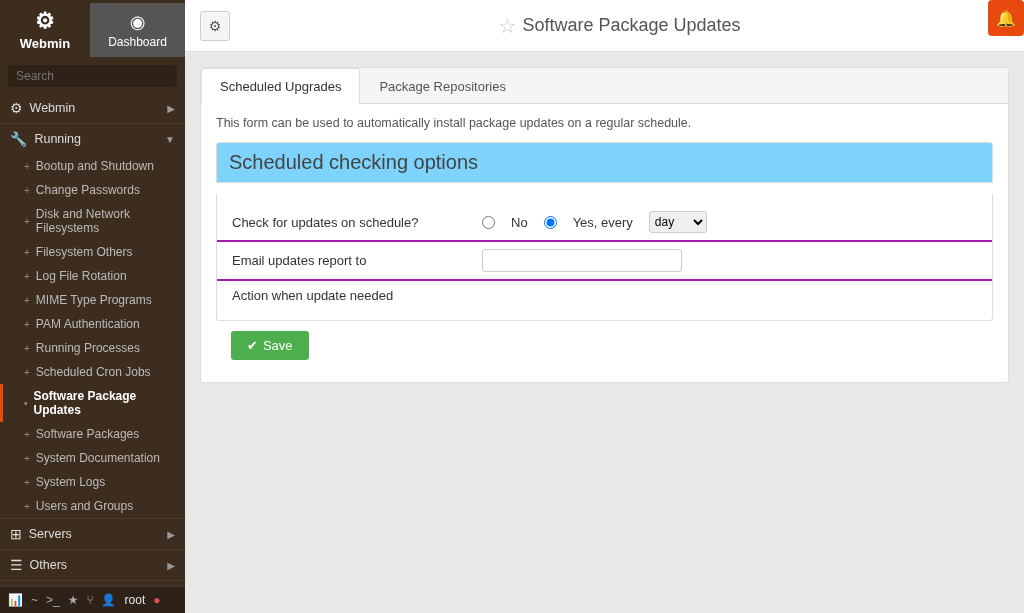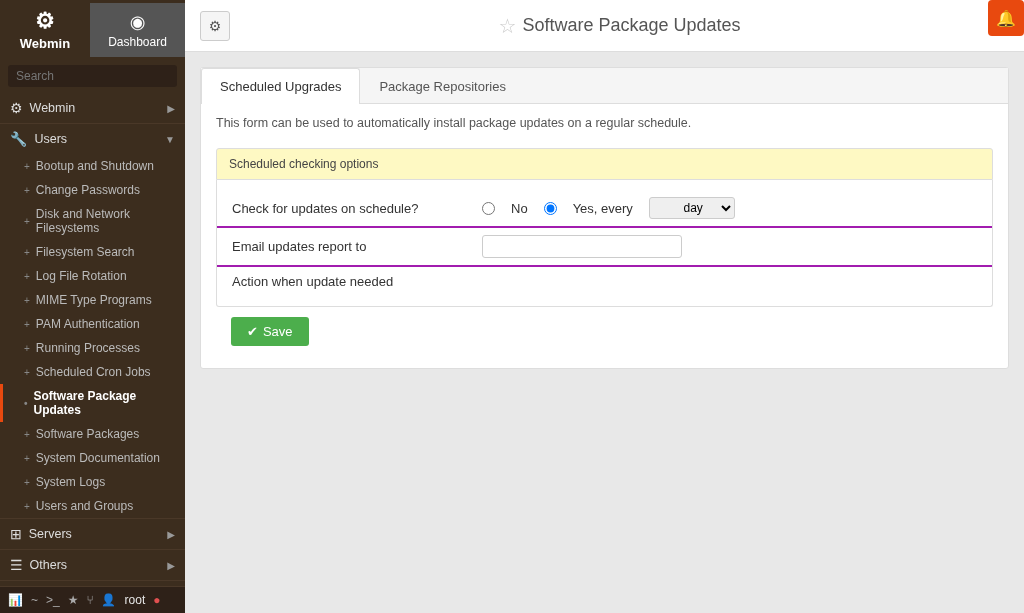--- a/index.html
+++ b/index.html
@@ -196,29 +196,29 @@
       border-color: #ddd;
       color: #333;
       font-weight: normal;
     }
     .tab-content {
       padding: 12px 15px;
     }
     .form-info {
       font-size: 12.5px;
       color: #555;
-      margin-bottom: 18px;
+      margin-bottom: 12px;
     }
     .section-title {
-      background: #fef9c3;
+      background: #7dd3fc;
       border: 1px solid #ddd;
       padding: 8px 12px;
-      font-size: 12px;
+      font-size: 20px;
       color: #444;
-      margin-bottom: 0;
+      margin-bottom: 11px;
       border-radius: 3px 3px 0 0;
     }
     .options-table {
       border: 1px solid #ddd;
       border-top: none;
       border-radius: 0 0 3px 3px;
       width: 100%;
       padding: 10px 0;
     }
     .option-row {
@@ -246,23 +246,22 @@
       border: 1px solid #ccc;
       border-radius: 3px;
       padding: 3px 6px;
       font-size: 13px;
       width: 200px;
       outline: none;
     }
     .option-control select {
       border: 1px solid #ccc;
       border-radius: 3px;
-      padding: 2px 15px;
+      padding: 2px 1px;
       font-size: 12px;
-      text-align: right;
     }
     .btn-save {
       background: #4cae4c;
       color: #fff;
       border: none;
       border-radius: 3px;
       padding: 7px 16px;
       font-size: 13px;
       cursor: pointer;
       display: flex;
@@ -296,39 +295,39 @@
       <div class="sidebar-section-header">
         <span class="s-icon">⚙</span>
         <span>Webmin</span>
         <span class="arrow">▶</span>
       </div>
     </div>
 
     <div class="sidebar-section">
       <div class="sidebar-section-header">
         <span class="s-icon">🔧</span>
-        <span>Users</span>
+        <span>Running</span>
         <span class="arrow">▼</span>
       </div>
       <div>
         <div class="sidebar-item">
           <span class="dot">+</span>
           <span>Bootup and Shutdown</span>
         </div>
         <div class="sidebar-item">
           <span class="dot">+</span>
           <span>Change Passwords</span>
         </div>
         <div class="sidebar-item">
           <span class="dot">+</span>
           <span>Disk and Network Filesystems</span>
         </div>
         <div class="sidebar-item">
           <span class="dot">+</span>
-          <span>Filesystem Search</span>
+          <span>Filesystem Others</span>
         </div>
         <div class="sidebar-item">
           <span class="dot">+</span>
           <span>Log File Rotation</span>
         </div>
         <div class="sidebar-item">
           <span class="dot">+</span>
           <span>MIME Type Programs</span>
         </div>
         <div class="sidebar-item">

